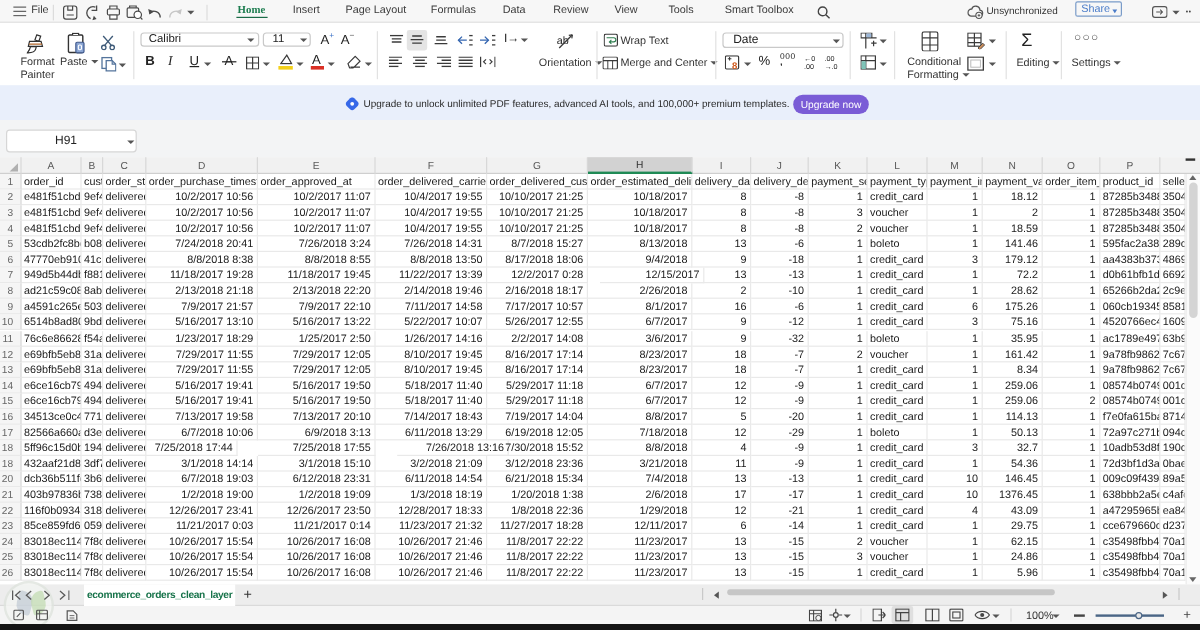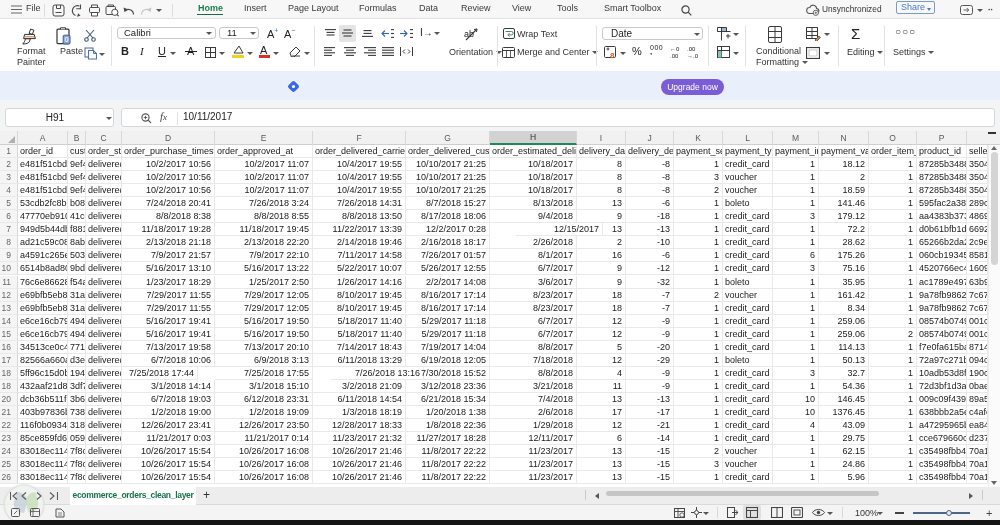--- a/index.html
+++ b/index.html
@@ -1,21 +1,21 @@
 <!DOCTYPE html>
 <html><head><meta charset="utf-8">
 <style>
 * { margin:0; padding:0; box-sizing:border-box; }
 html,body { width:1000px; height:525px; overflow:hidden; }
 body { font-family:"Liberation Sans", sans-serif; background:#fff; position:relative; }
 
 #topbar { position:absolute; left:0; top:0; width:1000px; height:19px; background:#f7f7f7; border-bottom:1px solid #e0e0e0; }
 #topbar .t { position:absolute; top:3px; font-size:9px; color:#3a3a3a; }
 .vsep { position:absolute; width:1px; background:#dcdcdc; }
-#hometab { color:#1c7c4f !important; font-weight:bold; }
+#hometab { color:#1c7c4f !important; font-weight:bold;font-family:Liberation Serif, serif; }
 #homeunder { position:absolute; left:197px; top:13.5px; width:26px; height:1.5px; background:#1a6b47; }
 .sharebtn { position:absolute; left:896px; top:1px; width:39px; height:12.5px; border:1px solid #7a9cc9; border-radius:2px; color:#4a7cc9; font-size:9px; text-align:left; padding-left:4px; line-height:11px; }
 
 #ribbon { position:absolute; left:0; top:21px; width:1000px; height:50px; background:#fff; }
 #ribbon .lbl { position:absolute; font-size:9px; color:#333; white-space:nowrap; }
 #ribbon .rsep { position:absolute; top:5px; height:40px; width:1px; background:#e2e2e2; }
 .inputbox { position:absolute; background:#fff; border:1px solid #c9c9c9; border-radius:3px; font-size:9.5px; color:#222; }
 .chev { display:inline-block; width:0; height:0; border-left:3px solid transparent; border-right:3px solid transparent; border-top:3.5px solid #555; vertical-align:middle; }
 .chevabs { position:absolute; width:0; height:0; border-left:3px solid transparent; border-right:3px solid transparent; border-top:3.5px solid #555; }
 
@@ -133,21 +133,21 @@
       <path d="M3.4 10.8c-0.4 2.3-1.3 3.6-2.6 5.2 3.3 0.1 6.3-0.9 6.9-3l0.6-2.2z" fill="#fff" stroke="#2f2f2f" stroke-width="1"></path>
     </svg>
 <div class="lbl" style="left:17px;top:25px">Format</div>
 <div class="lbl" style="left:17px;top:36px">Painter</div>
 <svg class="icon" style="left:56px;top:6px" width="15" height="18" viewBox="0 0 15 18">
       <rect x="1" y="2.2" width="12" height="14.5" rx="1" fill="none" stroke="#333" stroke-width="1.2"></rect>
       <path d="M4.5 2.2v-1.4h5v1.4" fill="#fff" stroke="#333" stroke-width="1"></path>
       <rect x="7.2" y="8.2" width="6.8" height="8.8" rx="1" fill="#8ba6d4" stroke="#41598c" stroke-width="1"></rect>
       <rect x="9.3" y="10.5" width="2.6" height="4" rx="1" fill="none" stroke="#fff" stroke-width="0.9"></rect>
     </svg>
-<div class="lbl" style="left:60px;top:25px">Paste <span class="chev"></span></div>
+<div class="lbl" style="left:50px;top:25px">Paste <span class="chev"></span></div>
 <svg class="icon" style="left:84px;top:8px" width="12" height="13" viewBox="0 0 12 13">
       <g stroke="#3e5a78" stroke-width="1.1" fill="none">
         <line x1="2" y1="1" x2="9" y2="9"></line>
         <line x1="10" y1="1" x2="3" y2="9"></line>
         <circle cx="2.5" cy="10.5" r="1.8"></circle>
         <circle cx="9.5" cy="10.5" r="1.8"></circle>
       </g>
     </svg>
 <svg class="icon" style="left:84px;top:26px" width="13" height="13" viewBox="0 0 13 13">
       <rect x="1" y="1" width="8" height="9" fill="#fff" stroke="#54749c" stroke-width="1.1"></rect>
@@ -356,34 +356,25 @@
 <div class="lbl" style="left:847px;top:26px;font-size:9px">Editing <span class="chev"></span></div>
 <div class="rsep" style="left:884px"></div>
 <div class="lbl" style="left:895px;top:5px;font-size:10px;letter-spacing:1px;color:#444">○○○</div>
 <div class="lbl" style="left:893px;top:26px;font-size:9px">Settings <span class="chev"></span></div>
 </div>
 <div id="banner">
 <svg class="icon" style="left:288px;top:10px" width="11" height="11" viewBox="0 0 11 11">
       <rect x="1" y="1" width="9" height="9" rx="2.5" fill="#3668e8" transform="rotate(45 5.5 5.5)"></rect>
       <circle cx="5.5" cy="5.5" r="1.6" fill="#fff"></circle>
     </svg>
+<div class="txt">Upgrade to unlock unlimited PDF features, advanced AI tools, and 100,000+ premium templates.</div>
 <div id="upbtn">Upgrade now</div>
 </div>
 <div id="fbar">
 <div id="namebox">H91<span class="chevabs" style="left:100px;top:8px"></span></div>
-<div id="fxbox">
-<svg class="icon" style="left:19px;top:4px" width="11" height="11" viewBox="0 0 11 11">
-        <circle cx="4.5" cy="4.5" r="3.6" fill="none" stroke="#555" stroke-width="1.1"></circle>
-        <line x1="7.2" y1="7.2" x2="10" y2="10" stroke="#555" stroke-width="1.1"></line>
-        <path d="M2.8 4.5h3.4 M4.5 2.8v3.4" stroke="#555" stroke-width="0.9"></path>
-      </svg>
-<div style="position:absolute;left:38px;top:1px;font-size:11px;font-style:italic;font-family:'Liberation Serif',serif;color:#444">f<span style="font-size:9px">x</span></div>
-<div style="position:absolute;left:55px;top:3px;width:1px;height:13px;background:#e0e0e0"></div>
-<div class="val">10/11/2017</div>
-</div>
 </div>
 <div id="sheet">
 <div class="colhdrs">
 <div class="cornercell" style="left:0;width:18px">
         <span class="tri"></span>
       </div>
 <div class="ch" style="left:18px;width:50px">A</div>
 <div class="ch" style="left:68px;width:18px">B</div>
 <div class="ch" style="left:86px;width:36px">C</div>
 <div class="ch" style="left:122px;width:93px">D</div>
@@ -525,21 +516,21 @@
 </div>
 <div class="grow" style="top:78.3px">
 <div class="rn" style="left:0;width:18px">7</div>
 <div class="gc gl" style="left:18px;width:50px">949d5b44dbf5d</div>
 <div class="gc gl" style="left:68px;width:18px">f88197465ea</div>
 <div class="gc gl" style="left:86px;width:36px">delivered</div>
 <div class="gc gr" style="left:122px;width:93px">11/18/2017 19:28</div>
 <div class="gc gr" style="left:215px;width:98px">11/18/2017 19:45</div>
 <div class="gc gr" style="left:313px;width:93px">11/22/2017 13:39</div>
 <div class="gc gr" style="left:406px;width:84px">12/2/2017 0:28</div>
-<div class="gc gr" style="left:516px;width:87px">12/15/2017</div>
+<div class="gc gr" style="left:500px;width:87px">12/15/2017</div>
 <div class="gc gr" style="left:577px;width:49px">13</div>
 <div class="gc gr" style="left:626px;width:48px">-13</div>
 <div class="gc gr" style="left:674px;width:49px">1</div>
 <div class="gc gl" style="left:723px;width:50px">credit_card</div>
 <div class="gc gr" style="left:773px;width:46px">1</div>
 <div class="gc gr" style="left:819px;width:50px">72.2</div>
 <div class="gc gr" style="left:869px;width:48px">1</div>
 <div class="gc gl" style="left:917px;width:50px">d0b61bfb1de8</div>
 <div class="gc gl" style="left:967px;width:21px">6692c2</div>
 </div>
@@ -564,21 +555,21 @@
 <div class="gc gl" style="left:967px;width:21px">2c9e54</div>
 </div>
 <div class="grow" style="top:104.4px">
 <div class="rn" style="left:0;width:18px">9</div>
 <div class="gc gl" style="left:18px;width:50px">a4591c265e18c</div>
 <div class="gc gl" style="left:68px;width:18px">503740e9ca7</div>
 <div class="gc gl" style="left:86px;width:36px">delivered</div>
 <div class="gc gr" style="left:122px;width:93px">7/9/2017 21:57</div>
 <div class="gc gr" style="left:215px;width:98px">7/9/2017 22:10</div>
 <div class="gc gr" style="left:313px;width:93px">7/11/2017 14:58</div>
-<div class="gc gr" style="left:406px;width:84px">7/26/2017 01:57</div>
+<div class="gc gr" style="left:406px;width:84px">7/17/2017 10:57</div>
 <div class="gc gr" style="left:490px;width:87px">8/1/2017</div>
 <div class="gc gr" style="left:577px;width:49px">16</div>
 <div class="gc gr" style="left:626px;width:48px">-6</div>
 <div class="gc gr" style="left:674px;width:49px">1</div>
 <div class="gc gl" style="left:723px;width:50px">credit_card</div>
 <div class="gc gr" style="left:773px;width:46px">6</div>
 <div class="gc gr" style="left:819px;width:50px">175.26</div>
 <div class="gc gr" style="left:869px;width:48px">1</div>
 <div class="gc gl" style="left:917px;width:50px">060cb1934548</div>
 <div class="gc gl" style="left:967px;width:21px">8581055</div>

